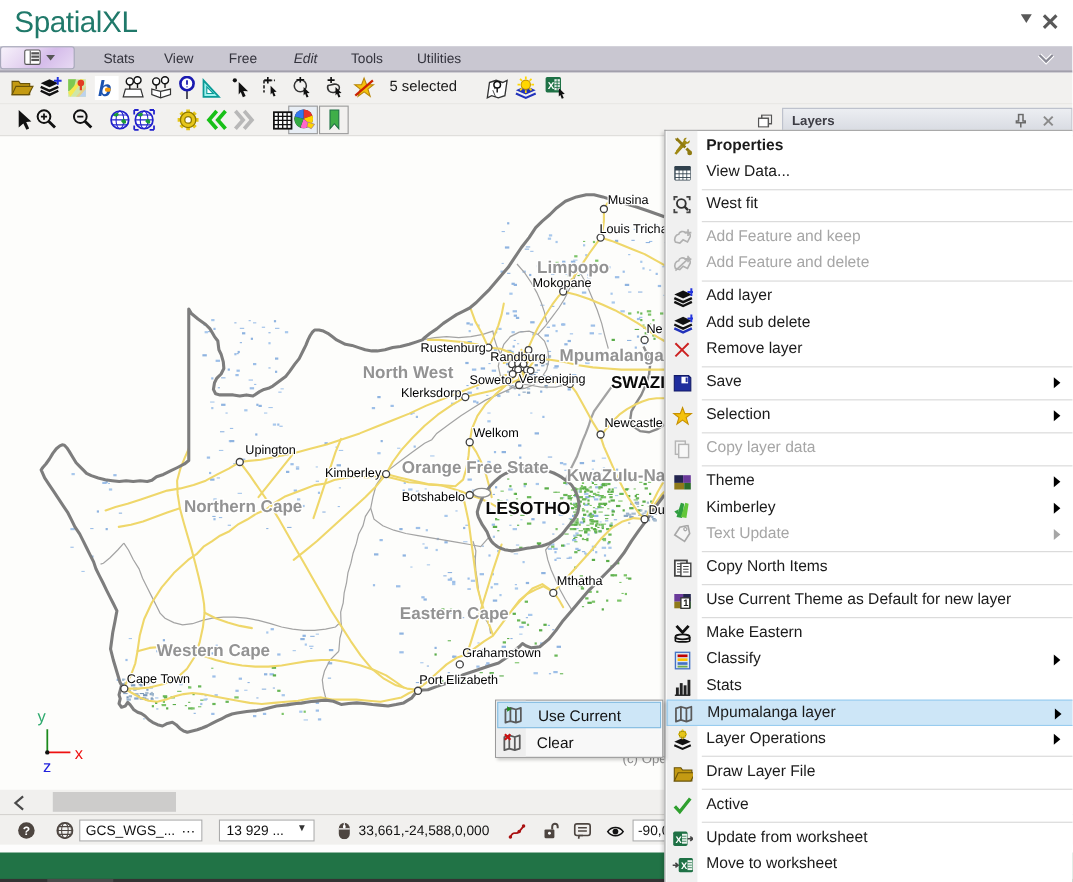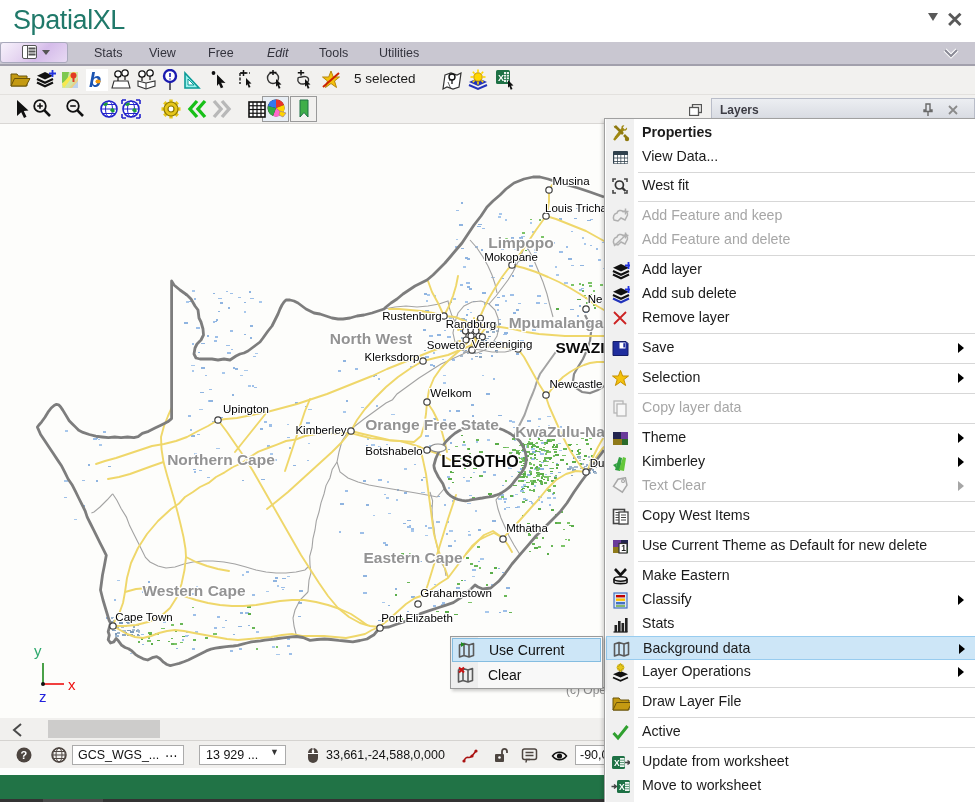--- a/index.html
+++ b/index.html
@@ -1619,44 +1619,44 @@
           <path d="M2 12 L6 10 L5 15 Z" fill="#2f9e3f"></path>
         </svg>
         <div class="txt" style="">Kimberley</div>
         <div class="arr"></div>
       </div>
 <div class="mi dis" style="top:355px;">
         <svg class="micon" viewBox="0 0 19 19">
           <path d="M2.5 8 L8.5 2 L16 2 L16 9.5 L10 15.5 L2.5 8 Z" fill="#f5f5f5" stroke="#a8a8a8" stroke-width="1.5" transform="rotate(-12 9 9)"></path>
           <circle cx="13" cy="4.8" r="1.4" fill="#fff" stroke="#a8a8a8" stroke-width="1.2" transform="rotate(-12 9 9)"></circle>
         </svg>
-        <div class="txt" style="">Text Clear</div>
+        <div class="txt" style="">Text Update</div>
         <div class="arr"></div>
       </div>
 <div class="msep" style="top:381.5px;"></div>
 <div class="mi" style="top:385px;">
         <svg class="micon" viewBox="0 0 19 19">
           <rect x="2.5" y="2.5" width="11" height="14" fill="#fff" stroke="#444" stroke-width="1.6"></rect>
           <path d="M4.5 5.5 L11.5 5.5 M4.5 8 L11.5 8 M4.5 10.5 L11.5 10.5 M4.5 13 L9 13" stroke="#444" stroke-width="1.1"></path>
           <rect x="8" y="5" width="9" height="12" fill="#fff" stroke="#444" stroke-width="1.3"></rect>
           <path d="M10 8 L15 8 M10 10.5 L15 10.5 M10 13 L15 13" stroke="#444" stroke-width="1"></path>
         </svg>
-        <div class="txt" style="">Copy West Items</div>
+        <div class="txt" style="">Copy North Items</div>
       </div>
 <div class="msep" style="top:411.5px;"></div>
 <div class="mi" style="top:415px;">
         <svg class="micon" viewBox="0 0 19 19">
           <rect x="2" y="3" width="8" height="7" fill="#6a3a9a"></rect>
           <rect x="10" y="3" width="7" height="7" fill="#23254f"></rect>
           <rect x="2" y="10" width="9" height="6" fill="#8f7a1a"></rect>
           <rect x="11" y="10" width="6" height="6" fill="#2a6a2a"></rect>
           <rect x="8" y="6.5" width="8" height="9.5" fill="#fff" stroke="#333" stroke-width="1.2"></rect>
           <text x="10.2" y="14" font-size="8.5" font-weight="bold" fill="#222" font-family="Liberation Sans">1</text>
         </svg>
-        <div class="txt" style="">Use Current Theme as Default for new delete</div>
+        <div class="txt" style="">Use Current Theme as Default for new layer</div>
       </div>
 <div class="msep" style="top:441.5px;"></div>
 <div class="mi" style="top:445px;">
         <svg class="micon" viewBox="0 0 19 19">
           <path d="M4 2 L9.5 8 L15 2" fill="none" stroke="#111" stroke-width="2.6"></path>
           <ellipse cx="9.5" cy="12" rx="6.5" ry="2.2" fill="none" stroke="#111" stroke-width="1.6"></ellipse>
           <path d="M3 12 L3 15.5 C3 17 16 17 16 15.5 L16 12" fill="none" stroke="#111" stroke-width="1.6"></path>
         </svg>
         <div class="txt" style="">Make Eastern</div>
       </div>
@@ -1678,21 +1678,21 @@
           <rect x="7" y="6" width="2.6" height="11" fill="#222"></rect>
           <rect x="10.5" y="8" width="2.6" height="9" fill="#222"></rect>
           <rect x="14" y="3" width="2.6" height="14" fill="#222"></rect>
         </svg>
         <div class="txt" style="">Stats</div>
       </div>
 <div class="mi hl" style="top:517px;">
         <svg class="micon" viewBox="0 0 19 19">
           <path d="M2.5 4 L7 2.5 L7 14.5 L2.5 16 Z M7 2.5 L12 4 L12 16 L7 14.5 M12 4 L16.5 2.5 L16.5 14.5 L12 16" fill="none" stroke="#5a5a5a" stroke-width="1.6" stroke-linejoin="round"></path>
         </svg>
-        <div class="txt" style="">Background data</div>
+        <div class="txt" style="">Mpumalanga layer</div>
         <div class="arr"></div>
       </div>
 <div class="mi" style="top:541px;">
         <svg class="micon" viewBox="0 0 19 19">
           <path d="M9.5 8 L17 11.3 L9.5 14.6 L2 11.3 Z" fill="#111"></path>
           <path d="M2 14.5 L9.5 17.8 L17 14.5" fill="none" stroke="#111" stroke-width="1.8"></path>
           <circle cx="9.5" cy="4.5" r="3" fill="#e6c619" stroke="#8f7a00" stroke-width="1"></circle>
           <g stroke="#e6c619" stroke-width="1.4">
             <path d="M9.5 0 L9.5 1.5"></path>
             <path d="M9.5 7.5 L9.5 9"></path>

